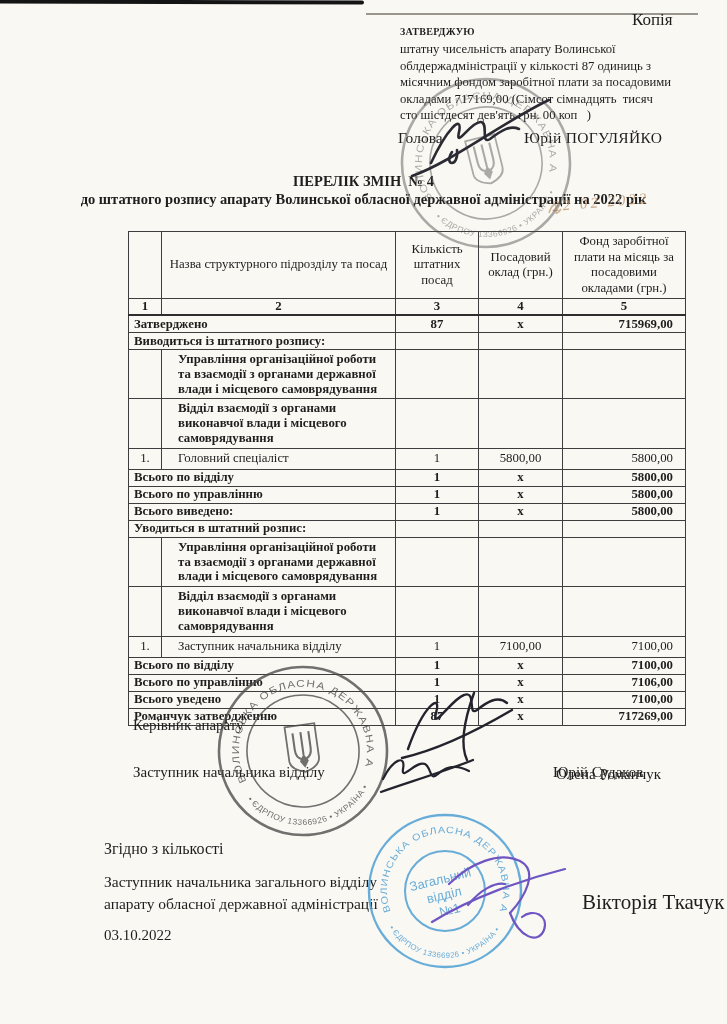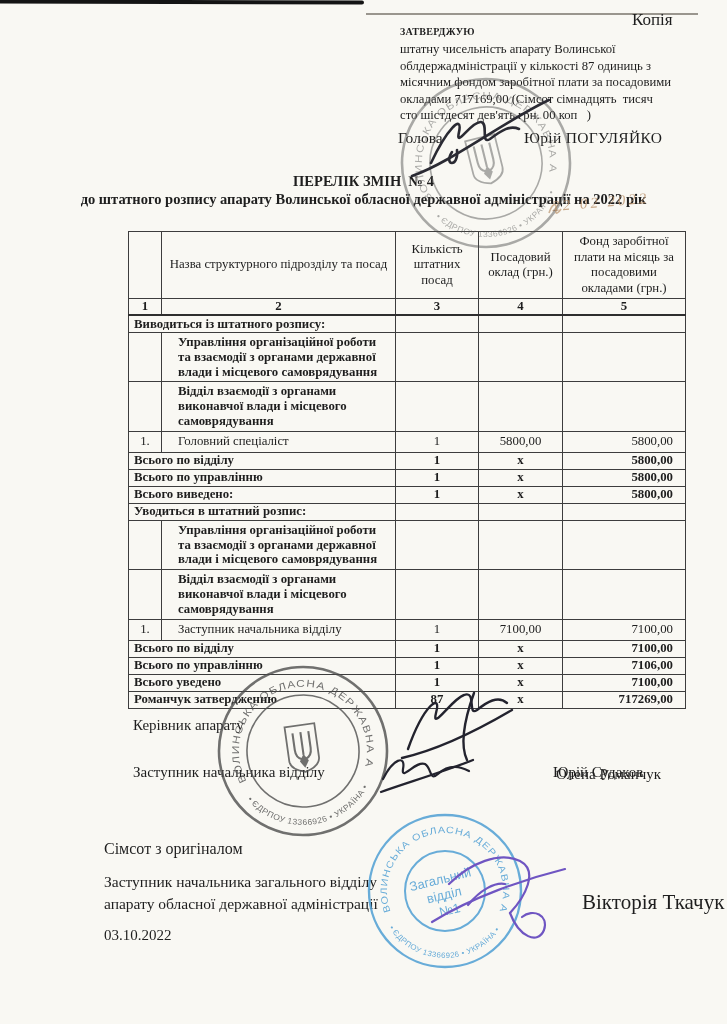--- a/index.html
+++ b/index.html
@@ -106,20 +106,26 @@
         <tr class="numrow">
           <td>1</td>
           <td>2</td>
           <td>3</td>
           <td>4</td>
           <td>5</td>
         </tr>
       </thead>
       <tbody>
         <tr>
+          <td colspan="2" class="name b">Затверджено</td>
+          <td class="qty b">87</td>
+          <td class="sal b">x</td>
+          <td class="fund b">715969,00</td>
+        </tr>
+        <tr>
           <td colspan="2" class="name b">Виводиться із штатного розпису:</td>
           <td></td>
           <td></td>
           <td></td>
         </tr>
         <tr>
           <td></td>
           <td class="name indent b">Управління організаційної роботи та взаємодії з органами державної влади і місцевого самоврядування</td>
           <td></td>
           <td></td>
@@ -210,21 +216,21 @@
         </tr>
       </tbody>
     </table>
   </div>
 
   <div class="abs sig-role-1">Керівник апарату</div>
   <div class="abs sig-name-1">Юрій Судаков</div>
   <div class="abs sig-role-2">Заступник начальника відділу</div>
   <div class="abs sig-name-2">Олена Романчук</div>
 
-  <div class="abs cert-statement">Сімсот з оригіналом</div>
+  <div class="abs cert-statement">Згідно з кількості</div>
   <div class="abs cert-role">
     <div>Заступник начальника загального відділу</div>
     <div>апарату обласної державної адміністрації</div>
   </div>
   <div class="abs cert-name">Вікторія Ткачук</div>
   <div class="abs cert-date">03.10.2022</div>
 
   <svg width="0" height="0" style="position:absolute">
     <defs>
       <g id="stamp-black-g">

